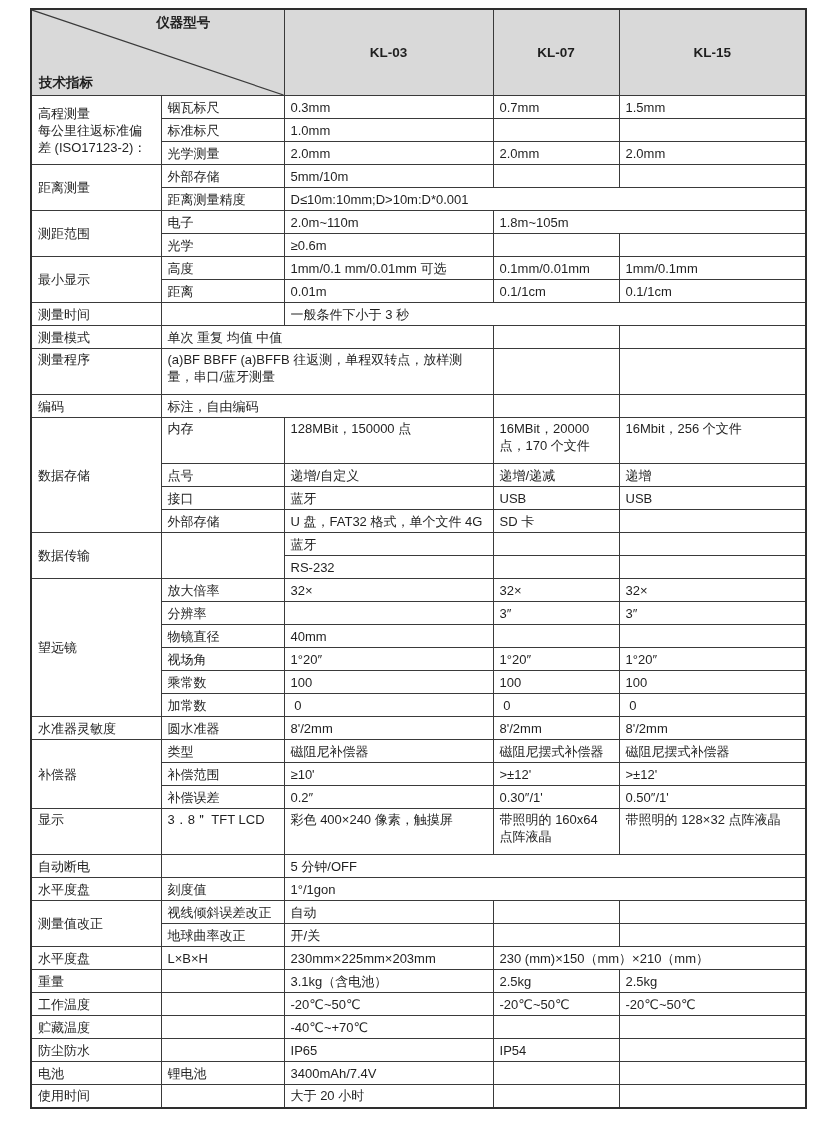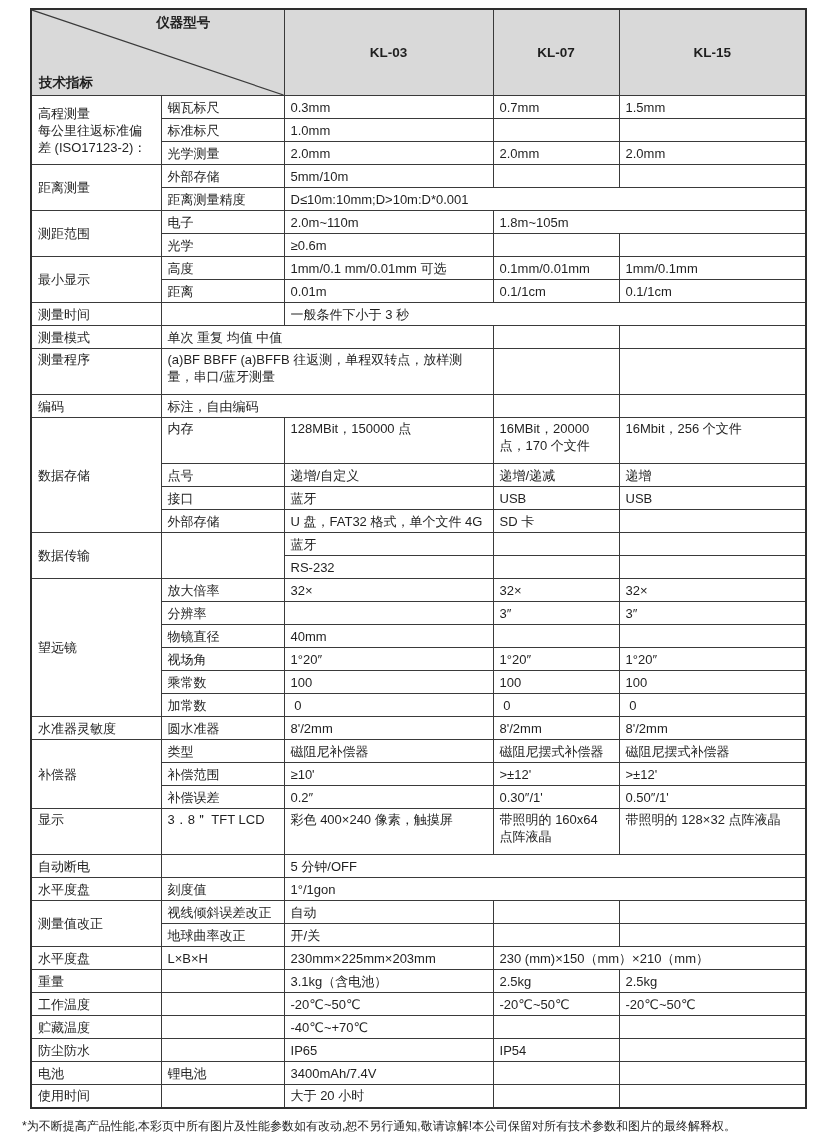--- a/index.html
+++ b/index.html
@@ -328,14 +328,13 @@
         </tr>
         <tr>
           <td>使用时间</td>
           <td></td>
           <td>大于 20 小时</td>
           <td></td>
           <td></td>
         </tr>
       </tbody>
   </table>
-  <div class="footnote">*为不断提高产品性能,本彩页中所有图片及性能参数如有改动,恕不另行通知,敬请谅解!本公司保留对所有技术参数和图片的最终解释权。</div>
 </div>
 
 </body></html>

